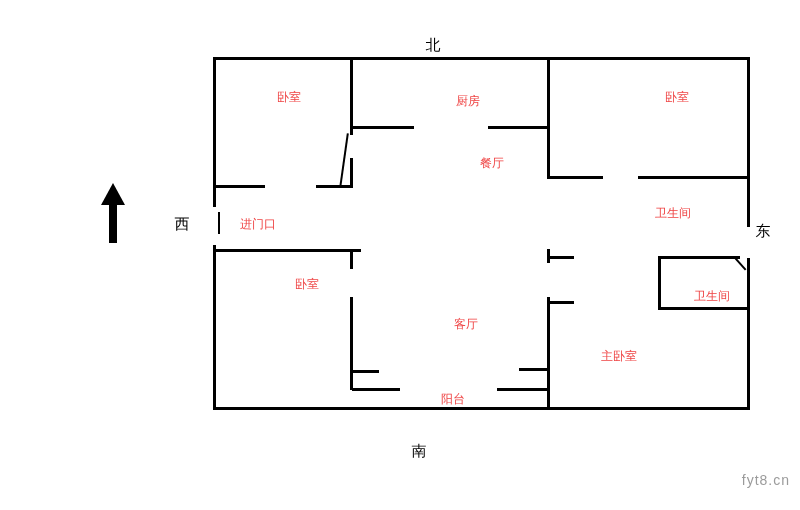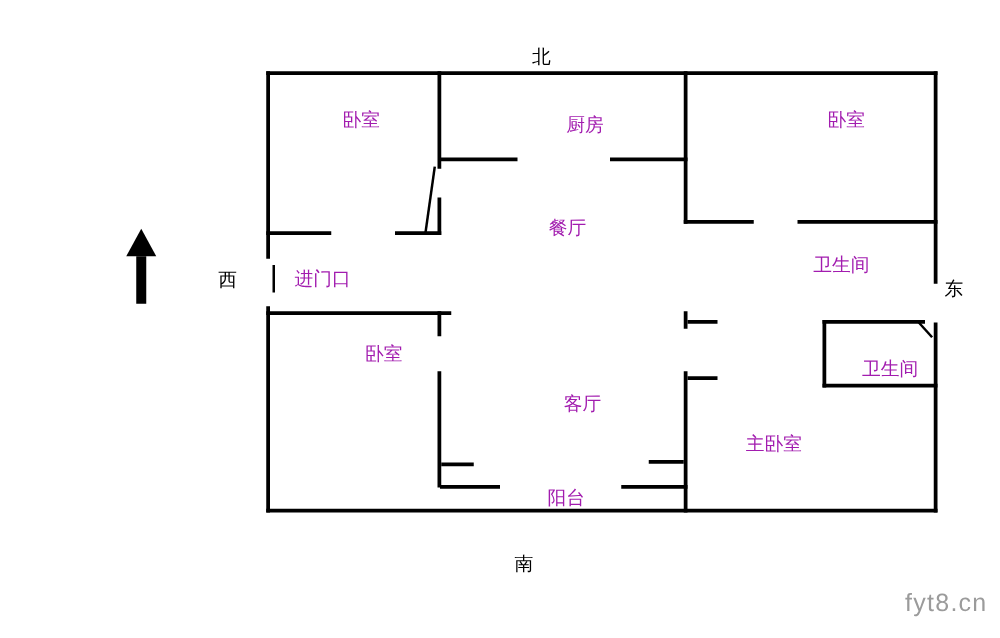--- a/index.html
+++ b/index.html
@@ -3,34 +3,34 @@
 <meta charset="utf-8">
 <style>
   html,body{margin:0;padding:0;background:#fff;}
   #stage{
     position:relative;width:800px;height:510px;background:#ffffff;
     font-family:"Liberation Sans",sans-serif;color:#000;overflow:hidden;
   }
   .w{position:absolute;background:#000000;}
   .diag{position:absolute;background:#000000;}
   .lbl{
-    position:absolute;font-size:15px;line-height:18px;white-space:nowrap;
-    transform:translateX(-50%);color:#a21caf;
+    position:absolute;font-size:12px;line-height:18px;white-space:nowrap;
+    transform:translateX(-50%);color:#ef4444;
   }
   .compass{position:absolute;font-size:15px;white-space:nowrap;transform:translateX(-50%);}
   
   #north-arrow{position:absolute;left:100px;top:183px;width:26px;height:62px;}
   #north-arrow .head{
     width:0;height:0;margin:0 auto;
     border-left:12px solid transparent;border-right:12px solid transparent;
     border-bottom:22px solid #000;
   }
   #north-arrow .shaft{width:8px;height:38px;background:#000;margin:0 auto;}
   #watermark{
-    position:absolute;right:10px;top:472px;font-size:20px;
+    position:absolute;right:10px;top:472px;font-size:14px;
     color:#9b9b9b;letter-spacing:1px;
   }
 </style>
 </head>
 <body>
 
 <div id="stage">
 
   <div class="w" style="left:213px;top:57px;width:537px;height:3px;"></div>
   <div class="w" style="left:213px;top:407px;width:537px;height:3px;"></div>
@@ -79,21 +79,21 @@
   </div>
 
   <div class="compass" style="left:433px;top:36px;">北</div>
   <div class="compass" style="left:419px;top:442px;">南</div>
   <div class="compass" style="left:182px;top:215px;">西</div>
   <div class="compass" style="left:763px;top:222px;">东</div>
 
   <div class="lbl" style="left:289px;top:88px;">卧室</div>
   <div class="lbl" style="left:468px;top:92px;">厨房</div>
   <div class="lbl" style="left:677px;top:88px;">卧室</div>
-  <div class="lbl" style="left:454px;top:154px;margin-top:20px;">餐厅</div>
+  <div class="lbl" style="left:492px;top:154px;">餐厅</div>
   <div class="lbl" style="left:258px;top:215px;">进门口</div>
   <div class="lbl" style="left:673px;top:204px;">卫生间</div>
   <div class="lbl" style="left:712px;top:287px;">卫生间</div>
   <div class="lbl" style="left:307px;top:275px;">卧室</div>
   <div class="lbl" style="left:466px;top:315px;">客厅</div>
   <div class="lbl" style="left:619px;top:347px;">主卧室</div>
   <div class="lbl" style="left:453px;top:390px;">阳台</div>
 
   <div id="watermark">fyt8.cn</div>
 

